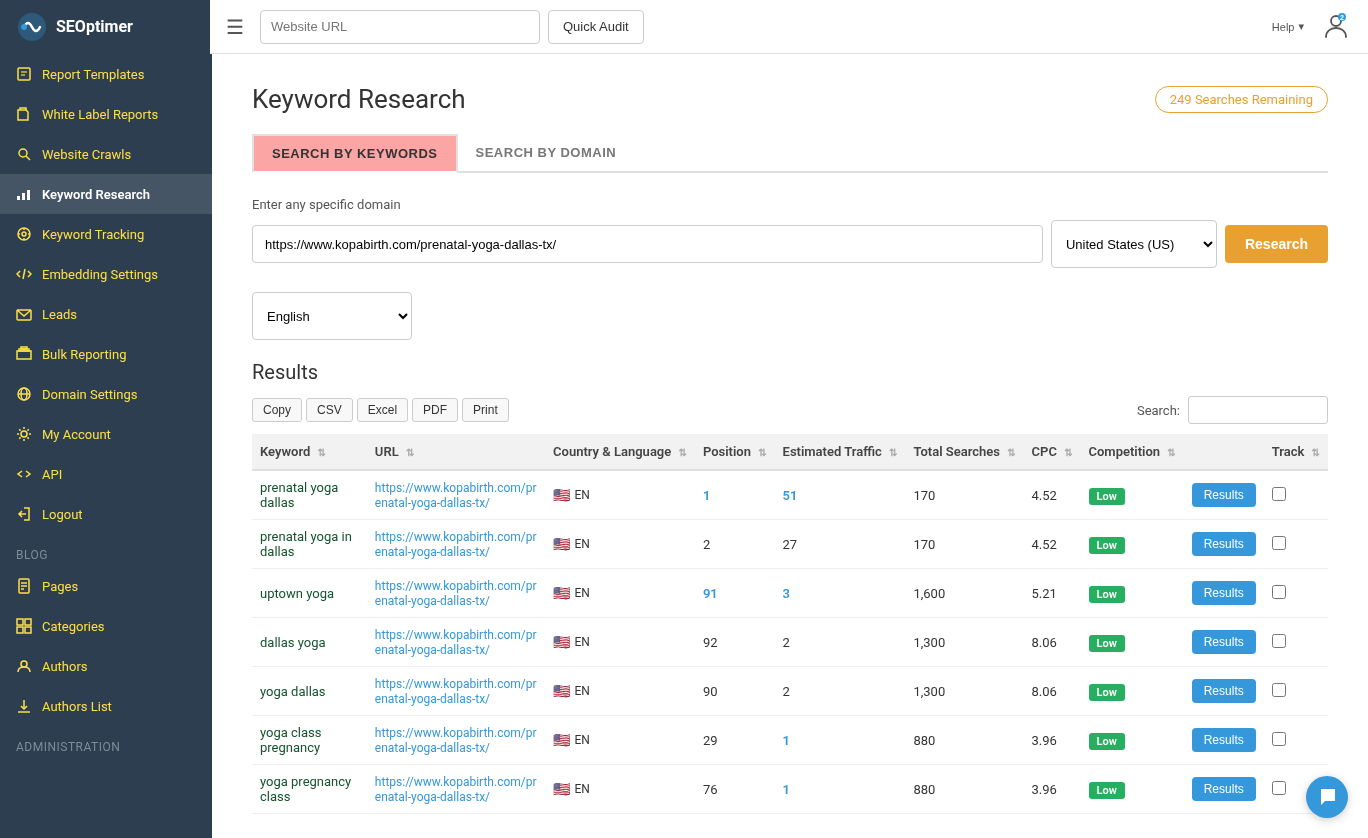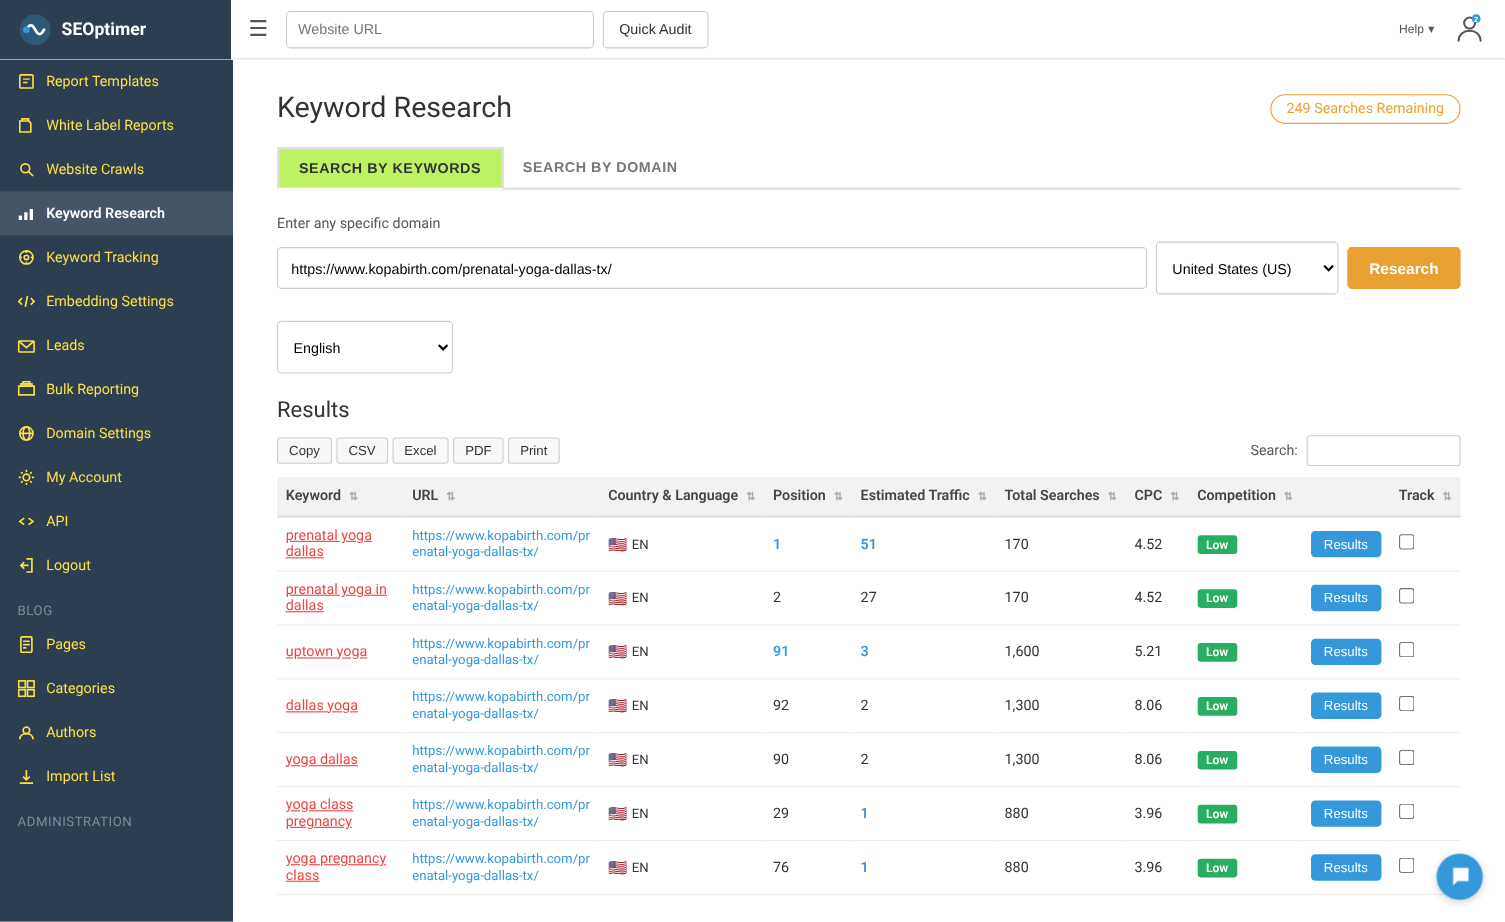--- a/index.html
+++ b/index.html
@@ -162,21 +162,21 @@
       font-size: 13px;
       font-weight: 600;
       color: #777;
       border: none;
       background: none;
       text-transform: uppercase;
       letter-spacing: 0.5px;
     }
     .tab.active {
       color: #333;
-      background: #bef264;
+      background: #fca5a5;
       border: 2px solid #e0e0e0;
       border-bottom: 2px solid #fff;
       margin-bottom: -2px;
     }
 
     
     .domain-label {
       font-size: 13px;
       color: #555;
       margin-bottom: 8px;
@@ -281,21 +281,21 @@
       color: #444;
       border-bottom: 2px solid #e0e0e0;
       white-space: nowrap;
     }
     .results-table th .sort-icon { color: #aaa; margin-left: 4px; font-size: 10px; }
     .results-table td {
       padding: 9px 8px;
       border-bottom: 1px solid #eee;
       vertical-align: middle;
     }
-    .keyword-link { color: #ef4444; cursor: pointer; text-decoration: underline; }
+    .keyword-link { color: #14532d; cursor: pointer; }
     .url-text { color: #3498db; font-size: 12px; word-break: break-all; }
     .flag-text { display: flex; align-items: center; gap: 4px; font-size: 12px; }
     .flag { font-size: 14px; }
     .position-highlight { color: #3498db; font-weight: 600; }
     .traffic-highlight { color: #3498db; font-weight: 600; }
     .badge-low {
       background: #27ae60;
       color: #fff;
       padding: 2px 8px;
       border-radius: 3px;
@@ -488,21 +488,21 @@
           <path d="M2 14c0-3.3 2.7-5 6-5s6 1.7 6 5"></path>
         </svg>
       <span>Authors</span>
     </div>
     <div class="sidebar-item">
       <svg class="sidebar-icon" viewBox="0 0 16 16" fill="none" stroke="currentColor" stroke-width="1.5">
           <line x1="8" y1="2" x2="8" y2="11"></line>
           <polyline points="5,8 8,11 11,8"></polyline>
           <line x1="2" y1="14" x2="14" y2="14"></line>
         </svg>
-      <span>Import List</span>
+      <span>Authors List</span>
     </div>
 
     <div class="sidebar-section-label">Administration</div>
   </aside>
 
   <main class="main-content">
 
     <div class="page-header">
       <h1 class="page-title">Keyword Research</h1>
       <span class="searches-remaining">249 Searches Remaining</span>

